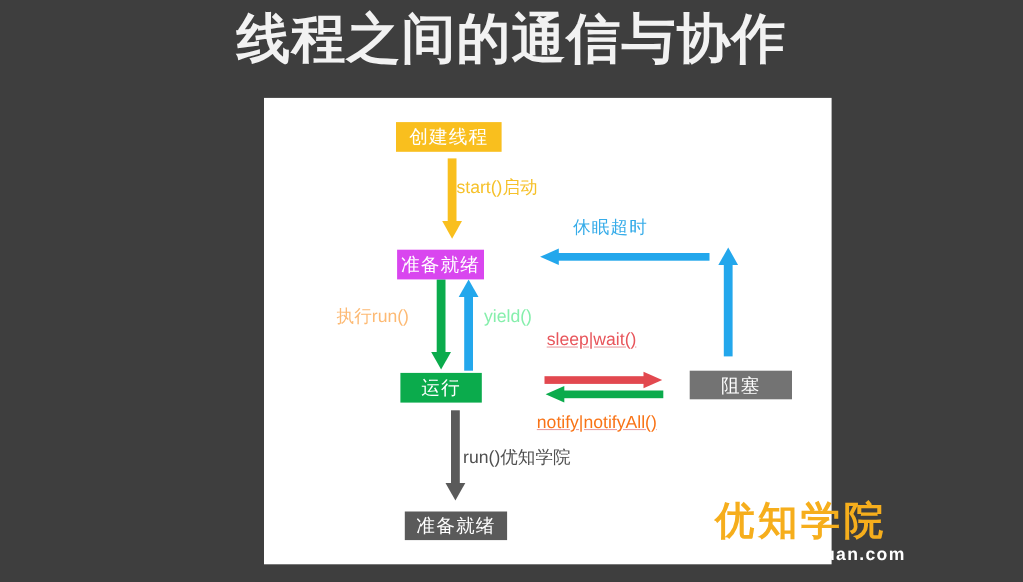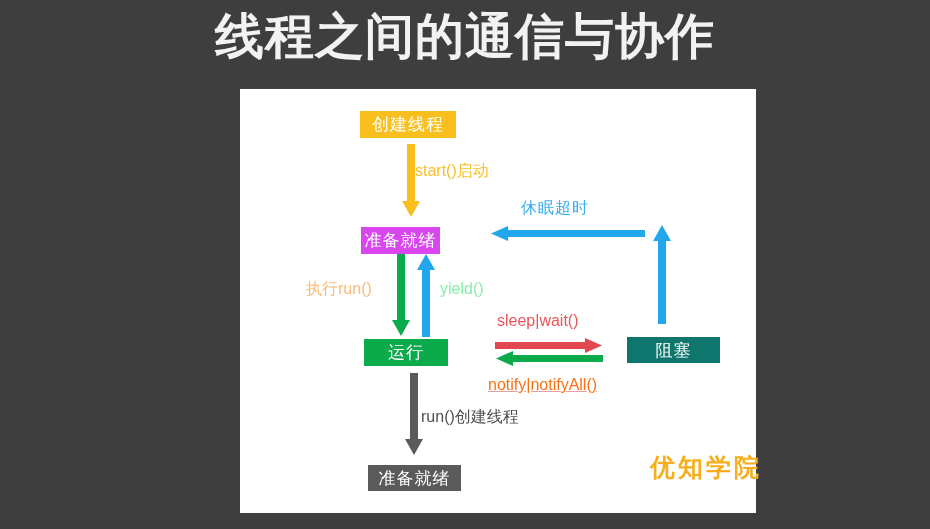--- a/index.html
+++ b/index.html
@@ -50,53 +50,53 @@
     align-items: center;
     justify-content: center;
     color: #ffffff;
     font-size: 17px;
     line-height: 1;
     white-space: nowrap;
     letter-spacing: 1px;
   }
   .node-create { left: 360px; top: 111px; width: 96px; height: 27px; background: #f9bf1e; }
   .node-ready  { left: 361px; top: 227px; width: 79px; height: 27px; background: #d946ef; }
-  .node-run    { left: 364px; top: 339px; width: 84px; height: 27px; background: #0bab4c; }
-  .node-block  { left: 627px; top: 337px; width: 93px; height: 26px; background: #0f766e; }
+  .node-run    { left: 364px; top: 339px; width: 74px; height: 27px; background: #0bab4c; }
+  .node-block  { left: 627px; top: 337px; width: 93px; height: 26px; background: #737373; }
   .node-dead   { left: 368px; top: 465px; width: 93px; height: 26px; background: #5a5a5a; }
 
   
   .lbl {
     position: absolute;
     font-size: 16px;
     white-space: nowrap;
     line-height: 1;
   }
   .lbl-start  { left: 415px; top: 163px; color: #f6c12a; text-align: center; }
   .lbl-sleepto{ left: 521px; top: 200px; color: #36ace9; letter-spacing: 1px; }
   .lbl-run    { left: 306px; top: 281px; color: #fdba74; }
   .lbl-yield  { left: 440px; top: 281px; color: #86efac; }
-  .lbl-sleep  { left: 497px; top: 313px; color: #e8555b; text-decoration-color: #e8a0a3; }
+  .lbl-sleep  { left: 497px; top: 302px; color: #e8555b; text-decoration: underline; text-decoration-color: #e8a0a3; }
   .lbl-notify { left: 488px; top: 377px; color: #f97316; text-decoration: underline; text-decoration-color: #e8a0a3; }
   .lbl-finish { left: 421px; top: 409px; color: #4f4f4f; }
 
   
   .arrow { position: absolute; }
   .arrow svg { display: block; overflow: visible; }
 
   
   #watermark {
     position: absolute;
     left: 650px;
     top: 455px;
     width: 260px;
     text-align: left;
   }
   #wm-cn {
-    font-size: 25px;
+    font-size: 36px;
     font-weight: bold;
     color: #f6ae1c;
     letter-spacing: 3px;
     line-height: 1;
     white-space: nowrap;
   }
   #wm-url {
     margin-top: 6px;
     font-size: 16px;
     font-weight: bold;
@@ -186,19 +186,20 @@
   <div class="node node-dead">
     <span>准备就绪</span>
   </div>
 
   <div class="lbl lbl-start">start()启动</div>
   <div class="lbl lbl-run">执行run()</div>
   <div class="lbl lbl-yield">yield()</div>
   <div class="lbl lbl-sleep">sleep|wait()</div>
   <div class="lbl lbl-notify">notify|notifyAll()</div>
   <div class="lbl lbl-sleepto">休眠超时</div>
-  <div class="lbl lbl-finish">run()创建线程</div>
+  <div class="lbl lbl-finish">run()优知学院</div>
 
   <div id="watermark">
     <div id="wm-cn">优知学院</div>
+    <div id="wm-url">youzhixueyuan.com</div>
   </div>
 
 </div>
 
 </body></html>

